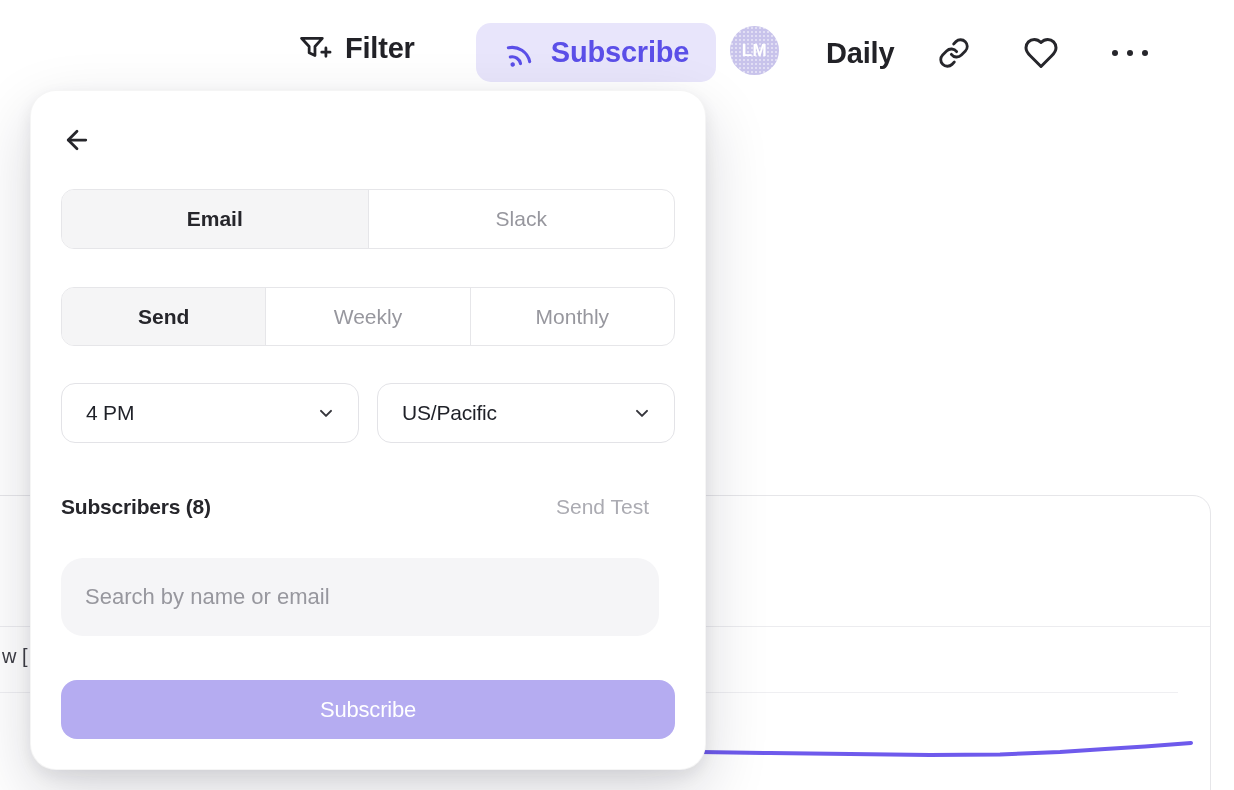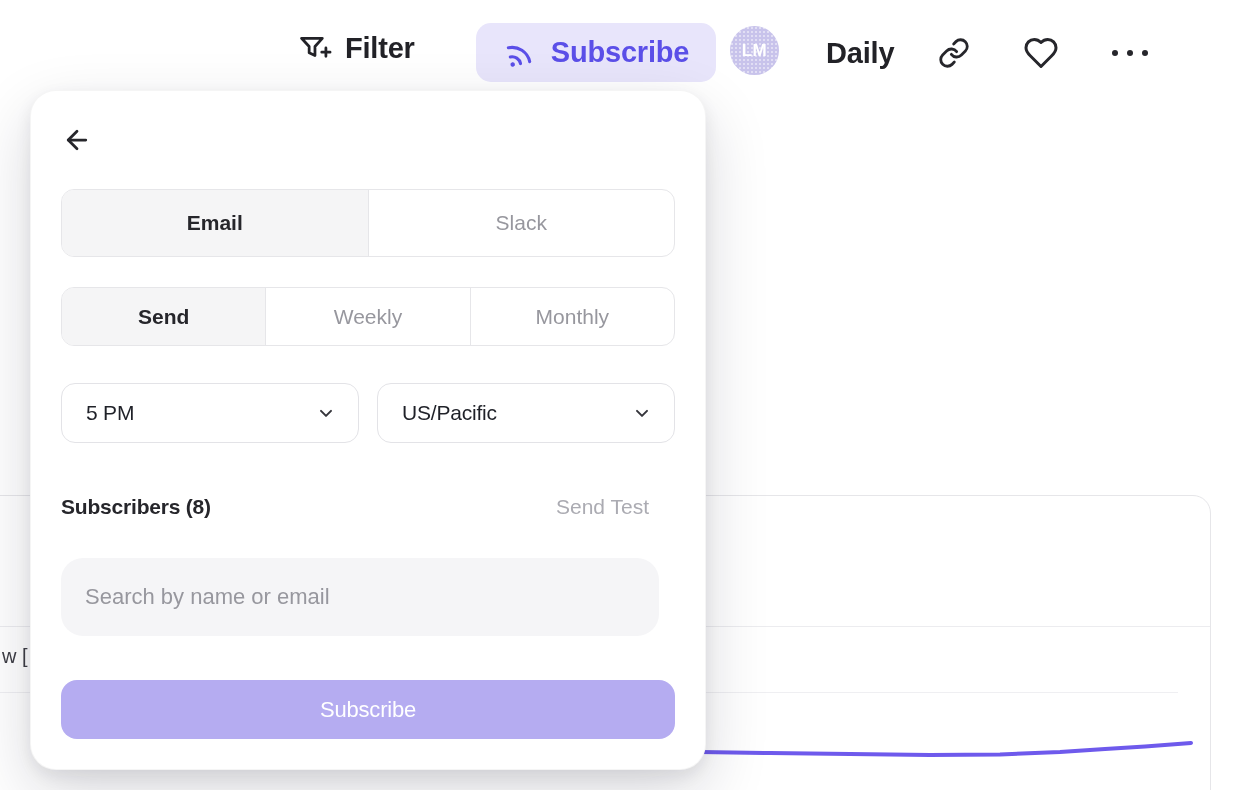--- a/index.html
+++ b/index.html
@@ -56,21 +56,21 @@
     background:#fff; border-radius:26px; z-index:10;
     border:1px solid rgba(0,0,0,.04);
     box-shadow:0 6px 16px rgba(20,20,43,.08), 0 24px 64px rgba(20,20,43,.16);
   }
   .modal-back { position:absolute; left:30px; top:33px; width:32px; height:32px; display:flex; align-items:center; justify-content:center; cursor:pointer; }
   .modal-title {
     position:absolute; left:0; right:0; top:126px; top:37px;
     text-align:center; font-size:22px; font-weight:600; letter-spacing:-0.2px; color:#1F2128;
   }
   .seg {
-    position:absolute; left:30px; width:614px; height:68px;
+    position:absolute; left:30px; width:614px; height:60px;
     border:1px solid #E6E6E9; border-radius:13px; overflow:hidden;
     display:flex; background:#fff;
   }
   .seg-1 { top:98px; }
   .seg-2 { top:196px; height:59px; }
   .seg-item {
     flex:1; display:flex; align-items:center; justify-content:center;
     font-size:21px; font-weight:500; color:#97979E; cursor:pointer;
     border-left:1px solid #E6E6E9;
   }
@@ -194,21 +194,21 @@
       <div class="seg-item">Slack</div>
     </div>
 
     <div class="seg seg-2">
       <div class="seg-item selected">Send</div>
       <div class="seg-item">Weekly</div>
       <div class="seg-item">Monthly</div>
     </div>
 
     <div class="select select-time">
-      <span class="select-value">5 PM</span>
+      <span class="select-value">4 PM</span>
       <span>
         <svg width="20" height="20" viewBox="0 0 24 24" fill="none" stroke="#35353B" stroke-width="2.4" stroke-linecap="round" stroke-linejoin="round">
             <path d="M6 9.5l6 6 6-6"></path>
           </svg>
       </span>
     </div>
 
     <div class="select select-tz">
       <span class="select-value">US/Pacific</span>
       <span>

